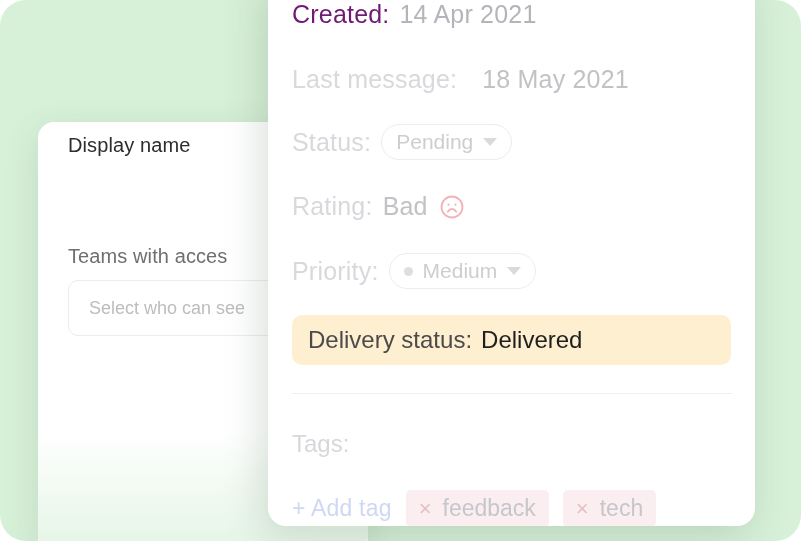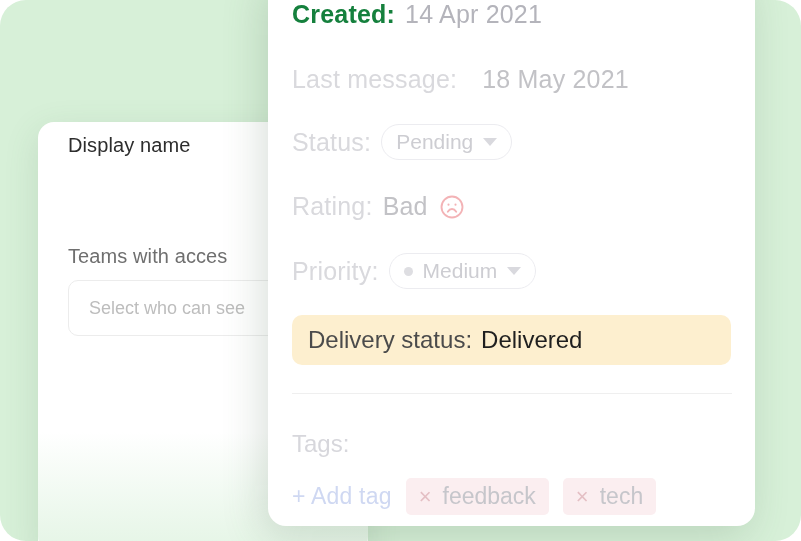--- a/index.html
+++ b/index.html
@@ -94,21 +94,21 @@
     font-size: 25px;
     color: #d9d9dd;
     letter-spacing: .2px;
   }
   .d-value {
     font-size: 25px;
     color: #c2c2c6;
     margin-left: 10px;
     letter-spacing: .2px;
   }
-  .d-label.strong { color: #15803d; font-weight: bold; }
+  .d-label.strong { color: #701a75; }
   .d-value.strong { color: #b4b4bb; }
 
   .row-created   { margin-top: 0px;  }
   .row-lastmsg   { margin-top: 36px; gap: 15px; }
   .row-status    { margin-top: 30px; }
   .row-rating    { margin-top: 32px; }
   .row-priority  { margin-top: 32px; }
 
   
   .pill {
@@ -161,21 +161,21 @@
     width: 440px;
   }
 
   .tags-label {
     margin-top: 36px;
     font-size: 24px;
     color: #d7d7dc;
   }
 
   .tags-row {
-    margin-top: 20px;
+    margin-top: 32px;
     display: flex;
     align-items: center;
     gap: 14px;
     white-space: nowrap;
   }
   .add-tag {
     font-size: 23px;
     color: #cfd8f2;
     letter-spacing: .2px;
   }

